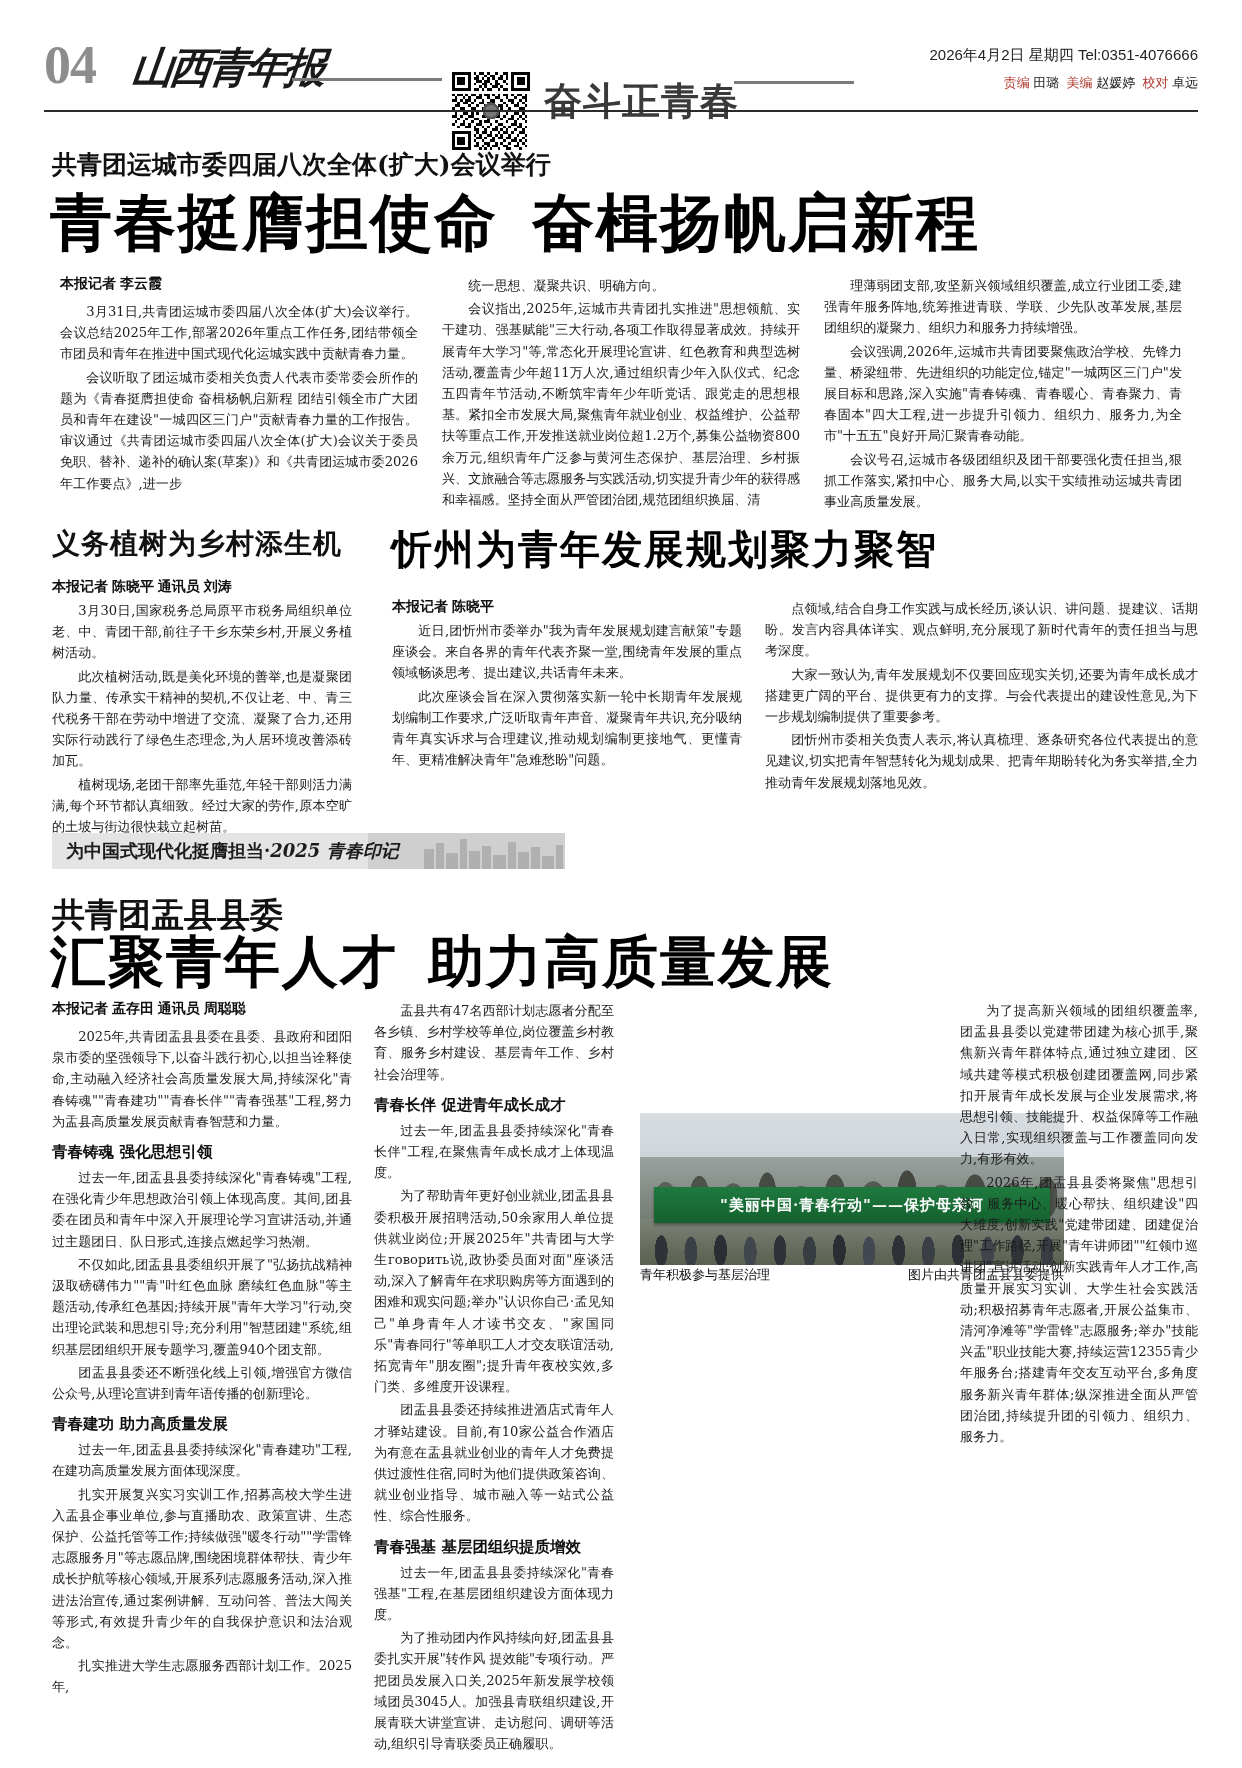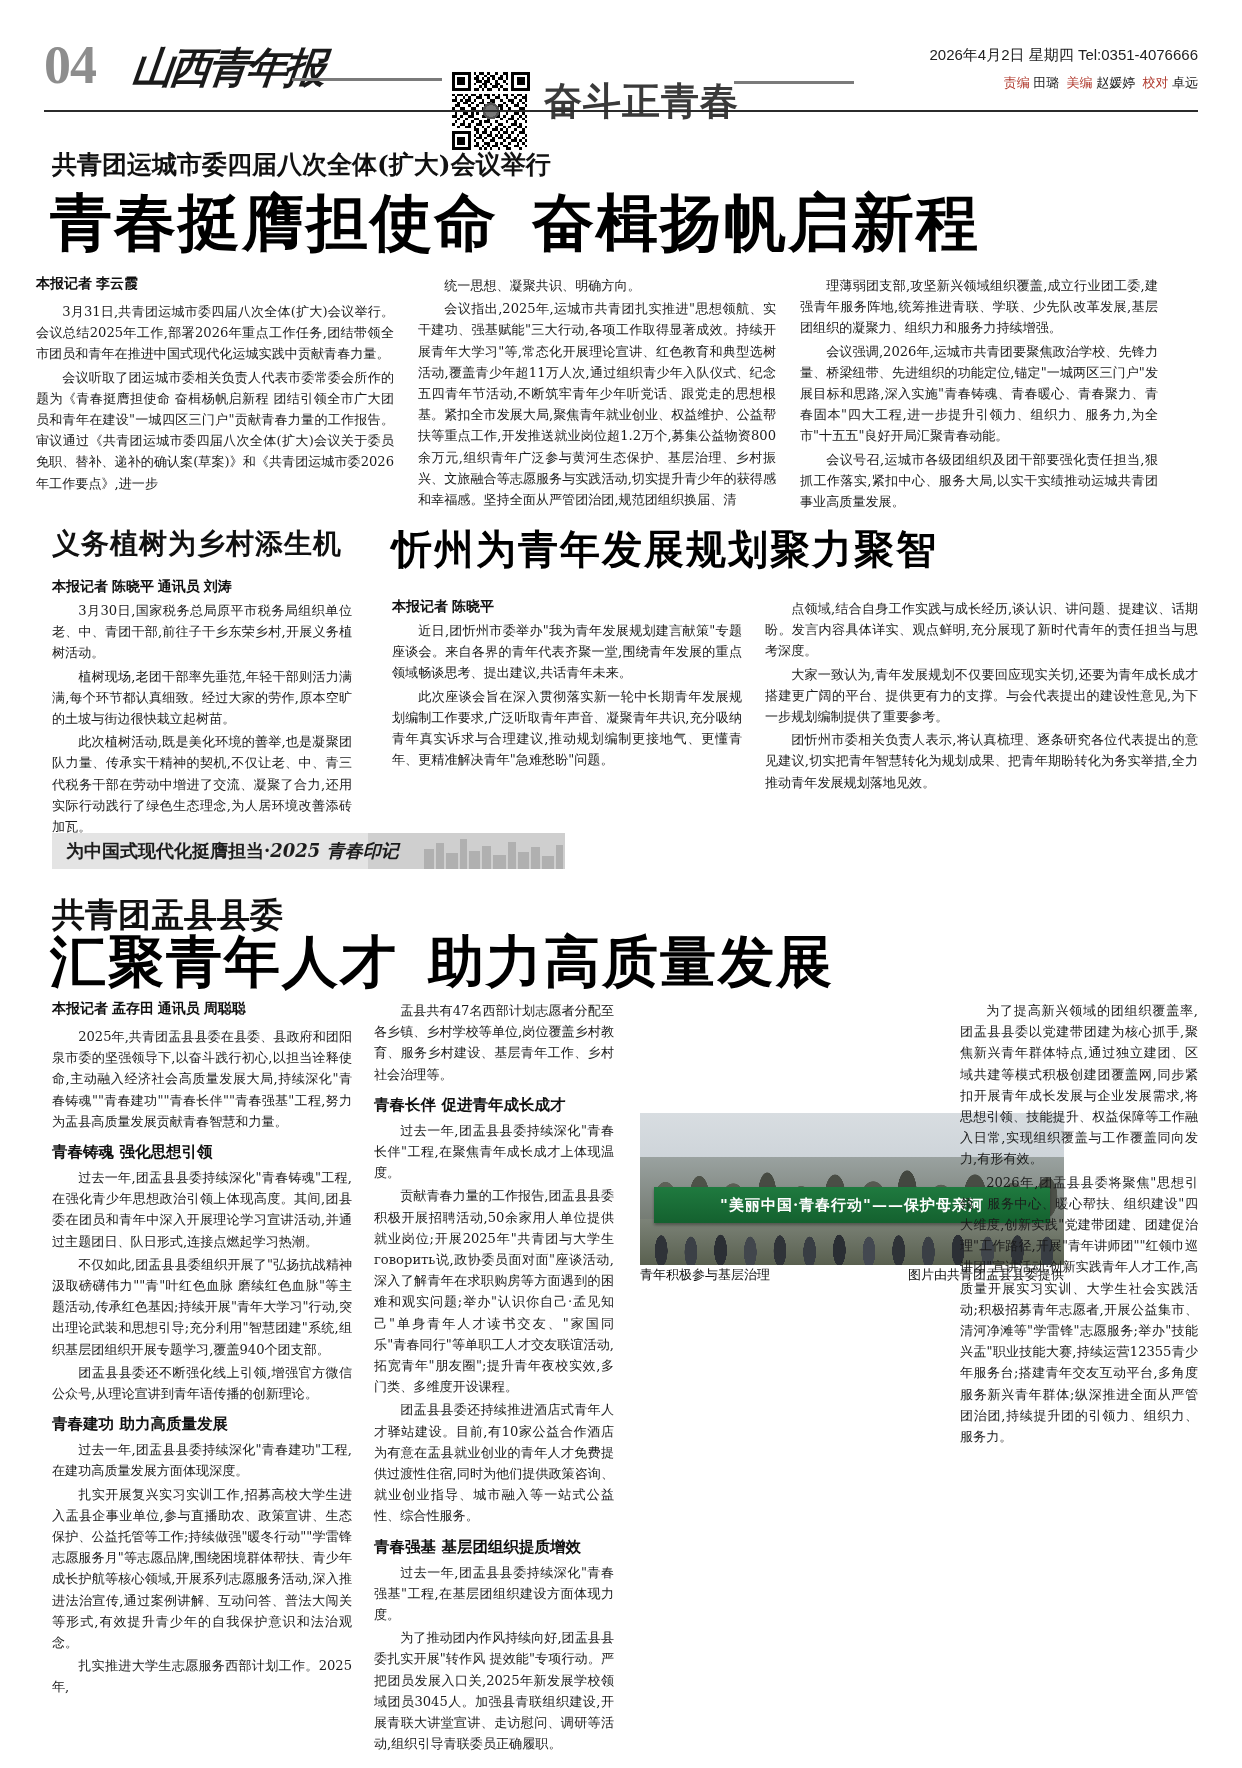--- a/index.html
+++ b/index.html
@@ -57,21 +57,21 @@
     font-size:14px;font-weight:700;font-family:"Liberation Sans","DejaVu Sans",sans-serif;
     color:#111;margin-bottom:8px;
   }
   .bodytext{
     font-size:13.1px;line-height:1.62;text-align:justify;color:#1b1b1b;
     font-family:"DejaVu Serif","Liberation Serif",serif;
   }
   .bodytext p{margin:0 0 2px 0;text-indent:2em;}
 
   
-  .lead-cols{position:absolute;left:36px;top:275px;width:1146px;display:flex;gap:24px;}
+  .lead-cols{position:absolute;left:60px;top:275px;width:1146px;display:flex;gap:24px;}
   .lead-cols .col{width:358px;}
 
   
   .mid-head-left{
     position:absolute;left:52px;top:525px;font-size:28px;font-weight:700;
     font-family:"DejaVu Serif",serif;color:#111;letter-spacing:1px;
   }
   .mid-head-center{
     position:absolute;left:392px;top:522px;width:800px;font-size:40px;font-weight:700;
     font-family:"DejaVu Serif",serif;color:#000;letter-spacing:2px;
@@ -453,22 +453,22 @@
       </div>
     </div>
   </div>
 
   <div class="mid-head-left">义务植树为乡村添生机</div>
   <div class="mid-head-center">忻州为青年发展规划聚力聚智</div>
 
   <div class="mid-left-byline byline">本报记者 陈晓平 通讯员 刘涛</div>
   <div class="mid-left-body bodytext">
     <p>3月30日,国家税务总局原平市税务局组织单位老、中、青团干部,前往子干乡东荣乡村,开展义务植树活动。</p>
+    <p>此次植树活动,既是美化环境的善举,也是凝聚团队力量、传承实干精神的契机,不仅让老、中、青三代税务干部在劳动中增进了交流、凝聚了合力,还用实际行动践行了绿色生态理念,为人居环境改善添砖加瓦。</p>
     <p>植树现场,老团干部率先垂范,年轻干部则活力满满,每个环节都认真细致。经过大家的劳作,原本空旷的土坡与街边很快栽立起树苗。</p>
-    <p>此次植树活动,既是美化环境的善举,也是凝聚团队力量、传承实干精神的契机,不仅让老、中、青三代税务干部在劳动中增进了交流、凝聚了合力,还用实际行动践行了绿色生态理念,为人居环境改善添砖加瓦。</p>
   </div>
 
   <div class="mid-center-byline byline">本报记者 陈晓平</div>
   <div class="mid-center-body bodytext">
     <p>近日,团忻州市委举办"我为青年发展规划建言献策"专题座谈会。来自各界的青年代表齐聚一堂,围绕青年发展的重点领域畅谈思考、提出建议,共话青年未来。</p>
     <p>此次座谈会旨在深入贯彻落实新一轮中长期青年发展规划编制工作要求,广泛听取青年声音、凝聚青年共识,充分吸纳青年真实诉求与合理建议,推动规划编制更接地气、更懂青年、更精准解决青年"急难愁盼"问题。</p>
   </div>
   <div class="mid-right-body bodytext">
     <p>点领域,结合自身工作实践与成长经历,谈认识、讲问题、提建议、话期盼。发言内容具体详实、观点鲜明,充分展现了新时代青年的责任担当与思考深度。</p>
     <p>大家一致认为,青年发展规划不仅要回应现实关切,还要为青年成长成才搭建更广阔的平台、提供更有力的支撑。与会代表提出的建设性意见,为下一步规划编制提供了重要参考。</p>
@@ -522,21 +522,21 @@
     </div>
   </div>
 
   <div class="bot-col2">
     <div class="bodytext">
       <p>盂县共有47名西部计划志愿者分配至各乡镇、乡村学校等单位,岗位覆盖乡村教育、服务乡村建设、基层青年工作、乡村社会治理等。</p>
     </div>
     <div class="sub-h">青春长伴 促进青年成长成才</div>
     <div class="bodytext">
       <p>过去一年,团盂县县委持续深化"青春长伴"工程,在聚焦青年成长成才上体现温度。</p>
-      <p>贡献青春力量的工作报告,团盂县县委积极开展招聘活动,50余家用人单位提供就业岗位;开展2025年"共青团与大学生говорить说,政协委员面对面"座谈活动,深入了解青年在求职购房等方面遇到的困难和观实问题;举办"认识你自己·孟见知己"单身青年人才读书交友、"家国同乐"青春同行"等单职工人才交友联谊活动,拓宽青年"朋友圈";提升青年夜校实效,多门类、多维度开设课程。</p>
+      <p>为了帮助青年更好创业就业,团盂县县委积极开展招聘活动,50余家用人单位提供就业岗位;开展2025年"共青团与大学生говорить说,政协委员面对面"座谈活动,深入了解青年在求职购房等方面遇到的困难和观实问题;举办"认识你自己·孟见知己"单身青年人才读书交友、"家国同乐"青春同行"等单职工人才交友联谊活动,拓宽青年"朋友圈";提升青年夜校实效,多门类、多维度开设课程。</p>
       <p>团盂县县委还持续推进酒店式青年人才驿站建设。目前,有10家公益合作酒店为有意在盂县就业创业的青年人才免费提供过渡性住宿,同时为他们提供政策咨询、就业创业指导、城市融入等一站式公益性、综合性服务。</p>
     </div>
     <div class="sub-h">青春强基 基层团组织提质增效</div>
     <div class="bodytext">
       <p>过去一年,团盂县县委持续深化"青春强基"工程,在基层团组织建设方面体现力度。</p>
       <p>为了推动团内作风持续向好,团盂县县委扎实开展"转作风 提效能"专项行动。严把团员发展入口关,2025年新发展学校领域团员3045人。加强县青联组织建设,开展青联大讲堂宣讲、走访慰问、调研等活动,组织引导青联委员正确履职。</p>
     </div>
   </div>
 
   <div class="photo">

